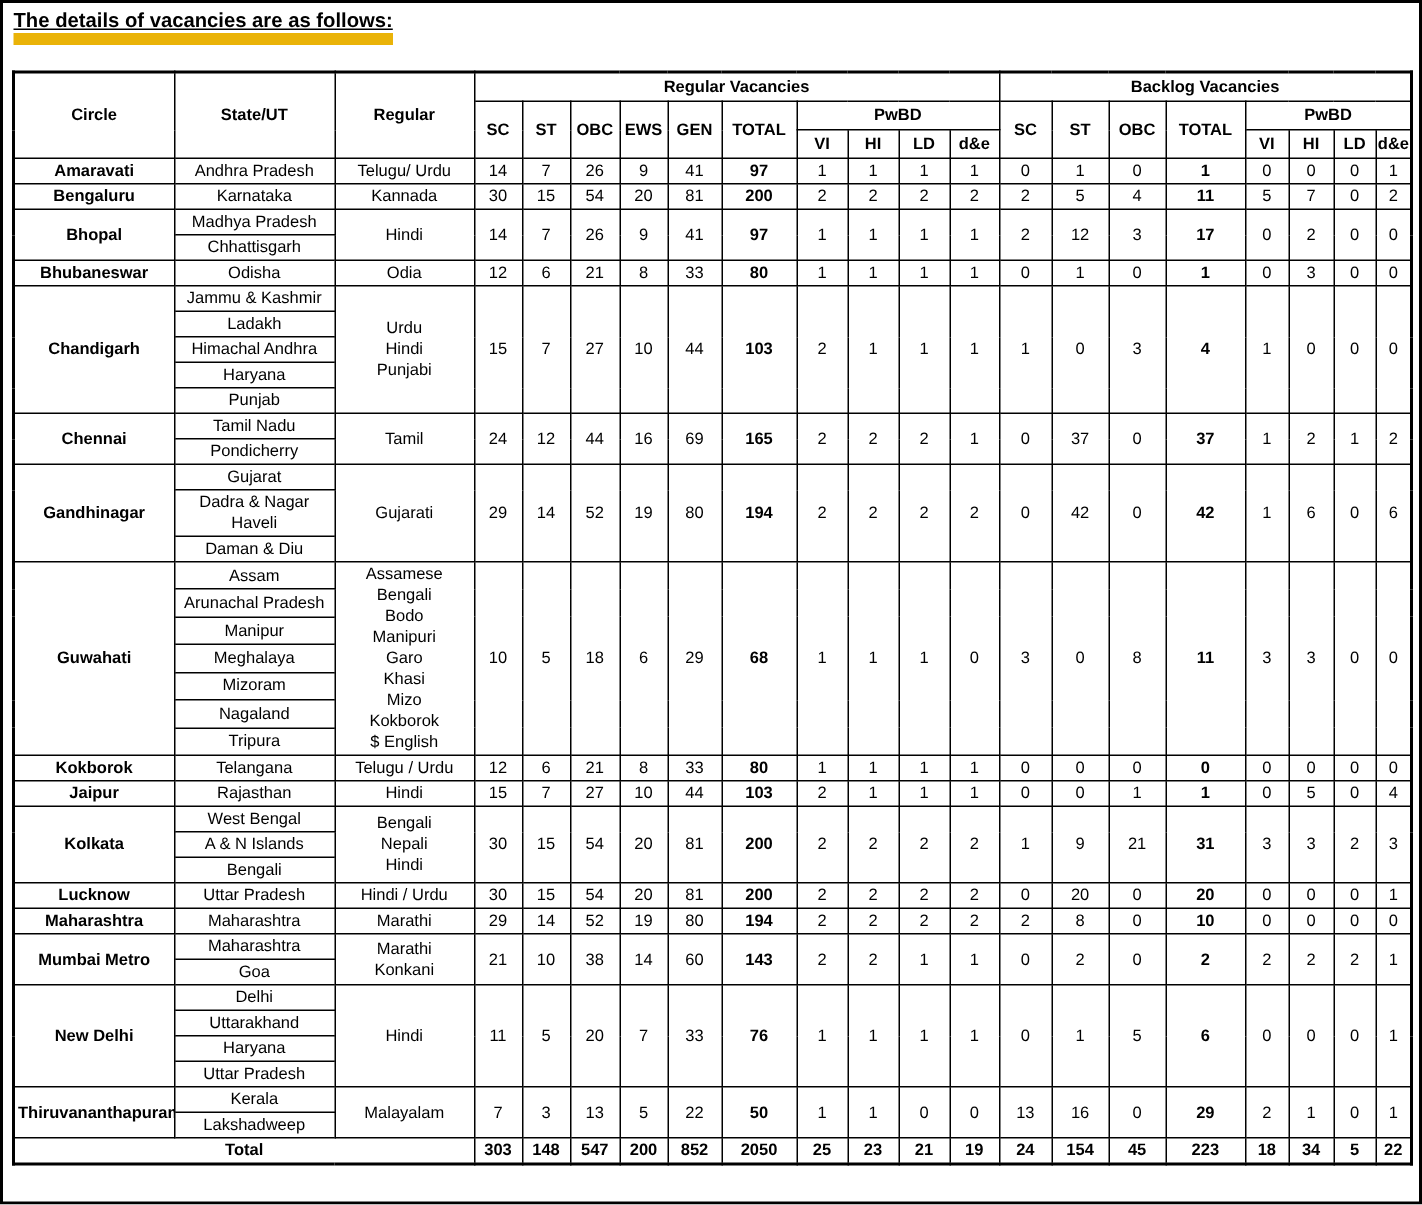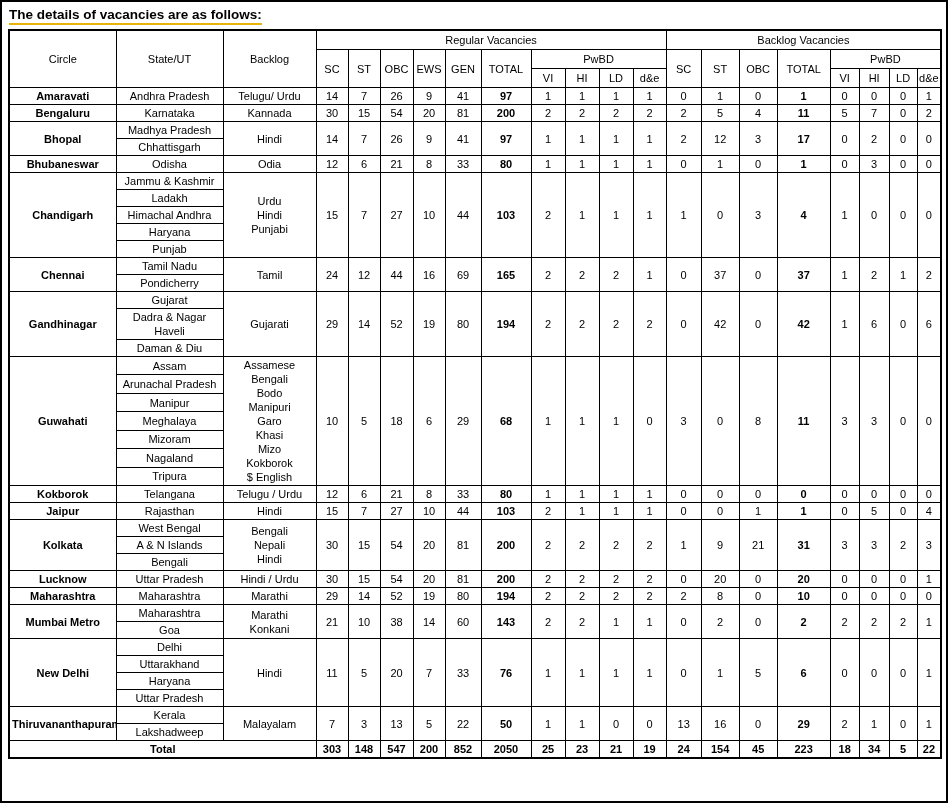--- a/index.html
+++ b/index.html
@@ -11,41 +11,42 @@
   .page {
     width: 948px; height: 803px;
     border: 2px solid #000;
     padding: 3px 6px 2px 6px;
     overflow: hidden;
   }
   .title {
     display: inline-block;
     font-size: 13.5px;
     font-weight: bold;
-    border-bottom: 2px solid #eab308;
+    border-bottom: 8px solid #eab308;
     padding-bottom: 1px;
-    margin: 1px 0 4px 1px;
+    margin: 1px 0 17px 1px;
+    text-decoration: underline;
   }
   table.vac {
     border-collapse: collapse;
     table-layout: fixed;
     width: 934px;
     border: 2px solid #000;
   }
   table.vac th, table.vac td {
     border: 1px solid #000;
     font-size: 11px;
     line-height: 14px;
     padding: 1px 2px;
     text-align: center;
     vertical-align: middle;
     overflow: hidden;
   }
   table.vac th {
-    font-weight: normal;
+    font-weight: bold;
     padding: 2px 1px;
     text-align: center;
   }
   td.circle { text-align: left; padding-left: 3px; font-weight: bold; }
   td.total-col { font-weight: bold; }
   tr.total-row td { font-weight: bold; }
 </style>
 </head>
 <body>
 
@@ -73,21 +74,21 @@
         <col style="width:53px">
       <col style="width:29px">
         <col style="width:30px">
         <col style="width:28px">
         <col style="width:24px">
     </colgroup>
     <thead>
       <tr>
         <th rowspan="3">Circle</th>
         <th rowspan="3">State/UT</th>
-        <th rowspan="3">Backlog</th>
+        <th rowspan="3">Regular</th>
         <th colspan="10">Regular Vacancies</th>
         <th colspan="8">Backlog Vacancies</th>
       </tr>
       <tr>
         <th rowspan="2">SC</th>
         <th rowspan="2">ST</th>
         <th rowspan="2">OBC</th>
         <th rowspan="2">EWS</th>
         <th rowspan="2">GEN</th>
         <th rowspan="2">TOTAL</th>

